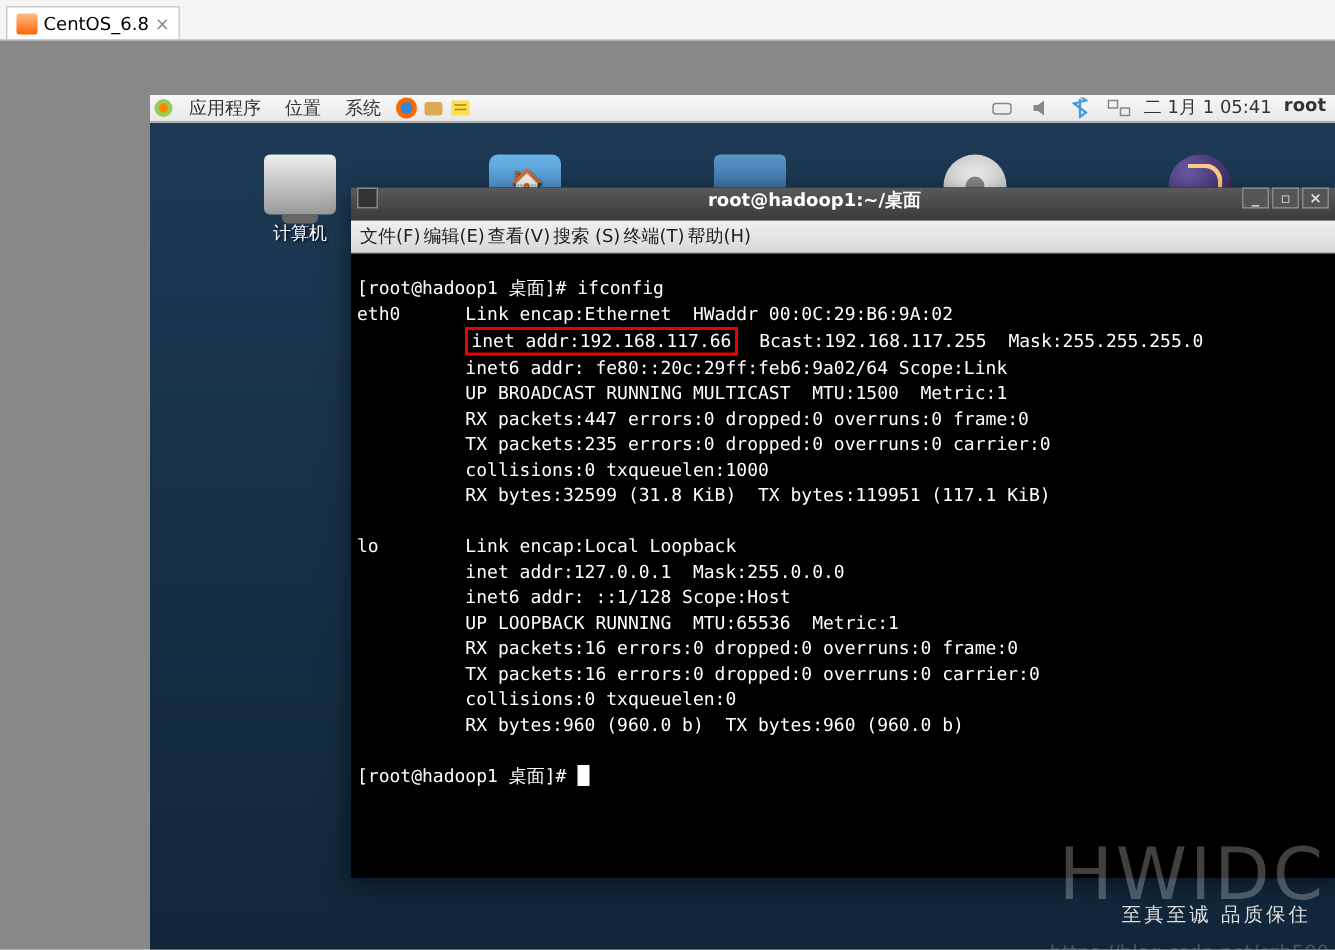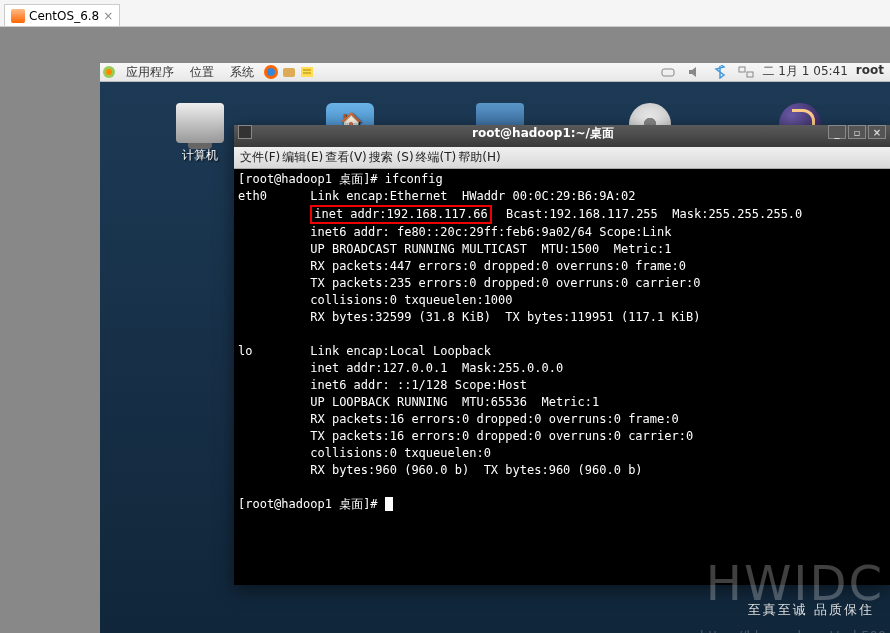--- a/index.html
+++ b/index.html
@@ -149,20 +149,21 @@
 .term-content {
   flex: 1;
   background: #000;
   color: #fff;
   font-family: "DejaVu Sans Mono", monospace;
   font-size: 12px;
   line-height: 17px;
   padding: 2px 4px;
   white-space: pre;
   overflow: hidden;
+  margin-top: 13px;
 }
 .highlight-box {
   display: inline-block;
   border: 2px solid #e00;
   padding: 0 2px;
   line-height: 15px;
 }
 .cursor {
   display: inline-block;
   width: 8px;

